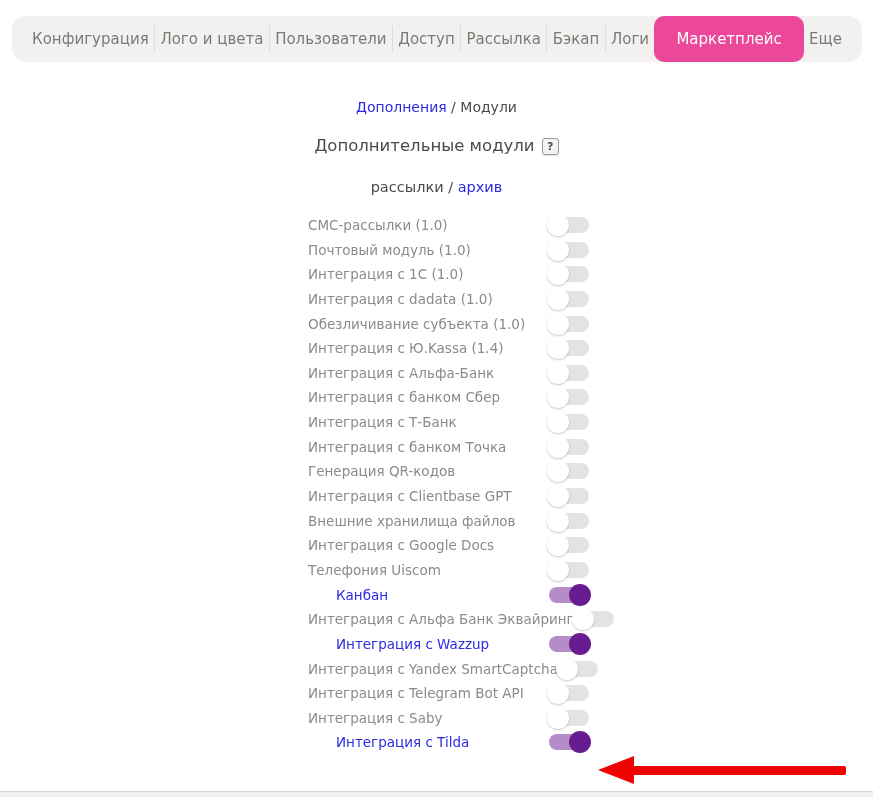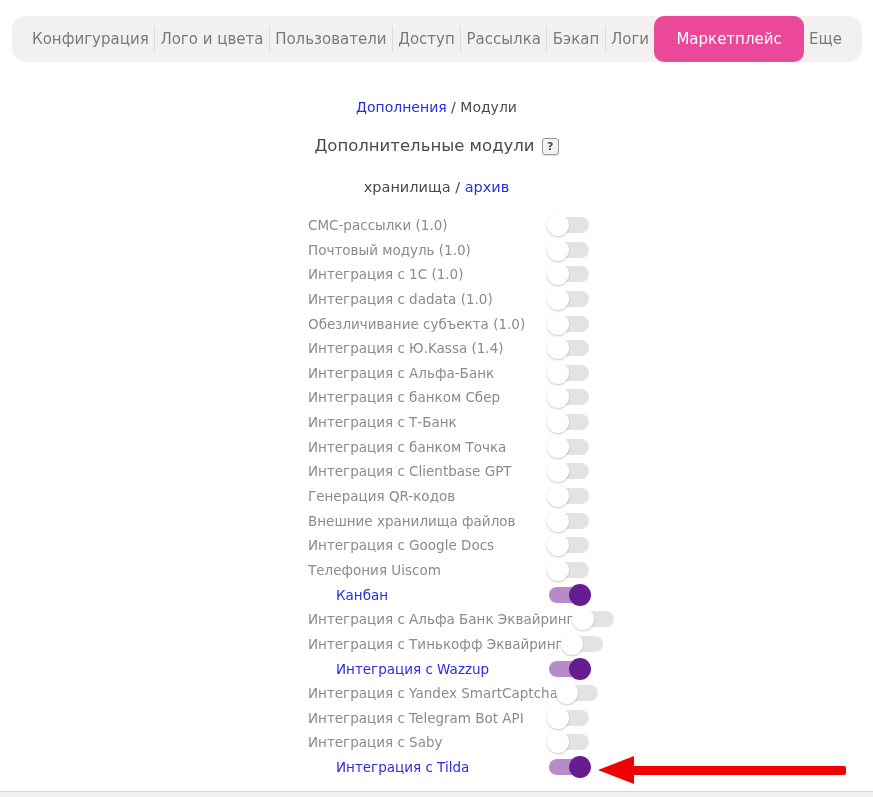--- a/index.html
+++ b/index.html
@@ -96,21 +96,21 @@
 
 <div class="breadcrumb">
   <span class="link">Дополнения</span><span> / </span><span>Модули</span>
 </div>
 
 <div class="page-title">
   <span>Дополнительные модули</span><span class="help-icon">?</span>
 </div>
 
 <div class="filter-row">
-  <span>хранилища</span><span> / </span><span class="link">архив</span>
+  <span>рассылки</span><span> / </span><span class="link">архив</span>
 </div>
 
 <div class="module-list">
   <div class="module-row">
       <span class="module-label">СМС-рассылки (1.0)</span>
       <span class="toggle">
         <span class="knob"></span>
       </span>
     </div>
   <div class="module-row">
@@ -161,27 +161,27 @@
         <span class="knob"></span>
       </span>
     </div>
   <div class="module-row">
       <span class="module-label">Интеграция с банком Точка</span>
       <span class="toggle">
         <span class="knob"></span>
       </span>
     </div>
   <div class="module-row">
+      <span class="module-label">Генерация QR-кодов</span>
+      <span class="toggle">
+        <span class="knob"></span>
+      </span>
+    </div>
+  <div class="module-row">
       <span class="module-label">Интеграция с Clientbase GPT</span>
-      <span class="toggle">
-        <span class="knob"></span>
-      </span>
-    </div>
-  <div class="module-row">
-      <span class="module-label">Генерация QR-кодов</span>
       <span class="toggle">
         <span class="knob"></span>
       </span>
     </div>
   <div class="module-row">
       <span class="module-label">Внешние хранилища файлов</span>
       <span class="toggle">
         <span class="knob"></span>
       </span>
     </div>
@@ -202,26 +202,20 @@
       <span class="toggle">
         <span class="knob"></span>
       </span>
     </div>
   <div class="module-row">
       <span class="module-label">Интеграция с Альфа Банк Эквайринг</span>
       <span class="toggle">
         <span class="knob"></span>
       </span>
     </div>
-  <div class="module-row">
-      <span class="module-label">Интеграция с Тинькофф Эквайринг</span>
-      <span class="toggle">
-        <span class="knob"></span>
-      </span>
-    </div>
   <div class="module-row on">
       <span class="module-label">Интеграция с Wazzup</span>
       <span class="toggle">
         <span class="knob"></span>
       </span>
     </div>
   <div class="module-row">
       <span class="module-label">Интеграция с Yandex SmartCaptcha</span>
       <span class="toggle">
         <span class="knob"></span>

